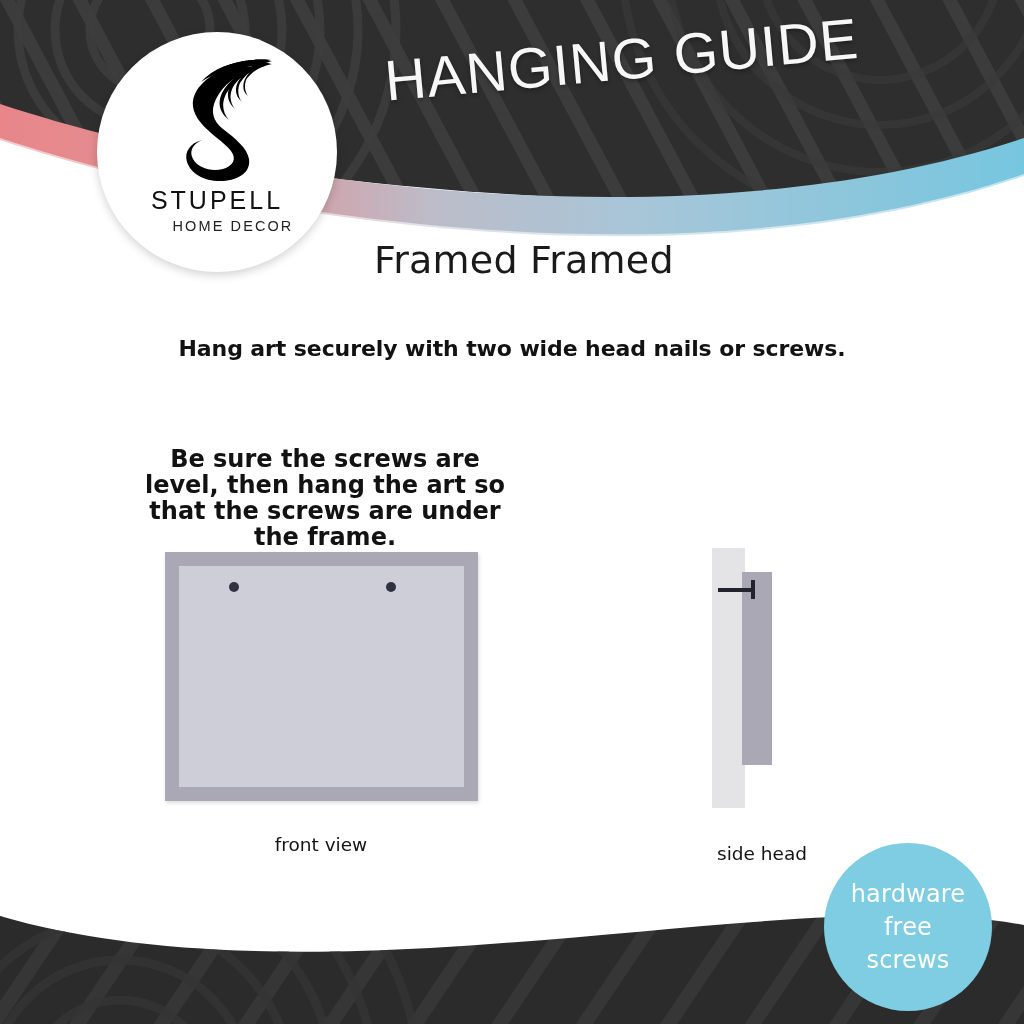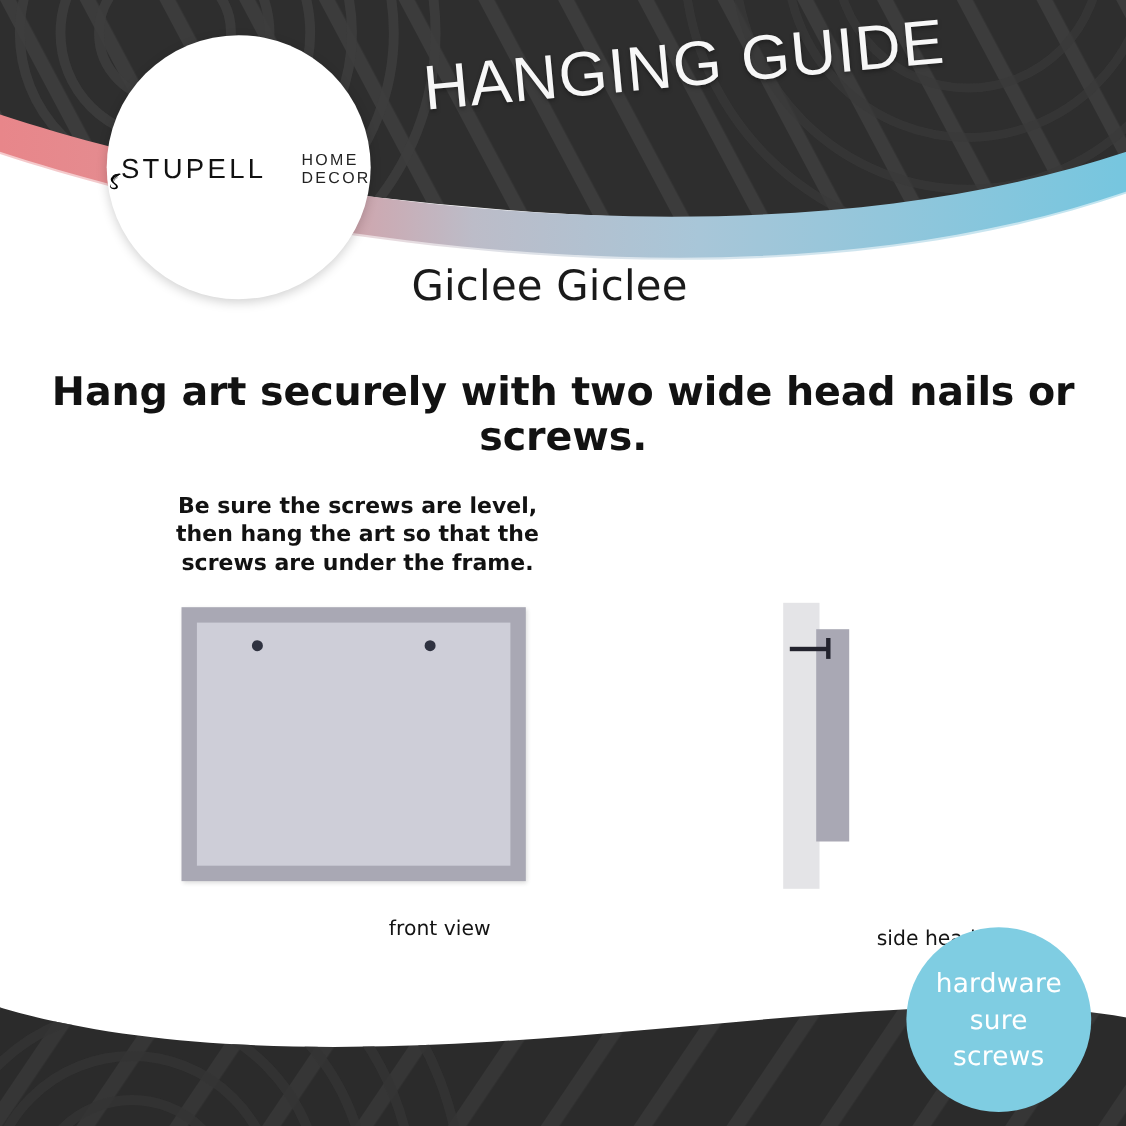--- a/index.html
+++ b/index.html
@@ -29,21 +29,21 @@
   .logo-badge {
     position: absolute;
     left: 97px;
     top: 32px;
     width: 240px;
     height: 240px;
     border-radius: 50%;
     background: #ffffff;
     box-shadow: 0 3px 10px rgba(0,0,0,0.18);
     display: flex;
-    flex-direction: row;
+    flex-direction: column;
     align-items: center;
     justify-content: flex-start;
   }
   .logo-mark {
     margin-top: 26px;
     width: 112px;
     height: 124px;
   }
   .logo-name {
     font-family: "Liberation Sans", sans-serif;
@@ -93,31 +93,31 @@
   }
 
   
   .instruction {
     position: absolute;
     left: 0;
     top: 336px;
     width: 1024px;
     text-align: center;
     font-family: "DejaVu Sans", sans-serif;
-    font-size: 36px;
+    font-size: 22px;
     font-weight: 700;
     color: #121212;
     letter-spacing: -0.1px;
   }
 
   
   .caption {
     position: absolute;
     font-family: "DejaVu Sans", sans-serif;
-    font-size: 20px;
+    font-size: 24px;
     font-weight: 700;
     color: #121212;
     line-height: 26px;
     text-align: center;
   }
   .caption-front {
     left: 140px;
     top: 446px;
     width: 370px;
   }
@@ -189,21 +189,21 @@
     background: #23232e;
   }
 
   
   .view-label {
     position: absolute;
     font-family: "DejaVu Sans", sans-serif;
     font-size: 18.5px;
     font-weight: 400;
     color: #141414;
-    text-align: right;
+    text-align: center;
   }
   .label-front { left: 196px; top: 834px; width: 250px; }
   .label-side  { left: 637px; top: 843px; width: 250px; }
 
   
   .hf-badge {
     position: absolute;
     left: 824px;
     top: 843px;
     width: 168px;
@@ -312,21 +312,21 @@
       <path fill="#000000" d="M63,12 C74,4 92,1 111,3 C98,6 88,13 84,21
                               C81,28 82,34 87,38 C84,34 83,28 85,22
                               C90,14 100,8 111,6 C95,4 75,6 63,12 Z"></path>
     </svg>
     <div class="logo-name">STUPELL</div>
     <div class="logo-sub">HOME DECOR</div>
   </div>
 
   <div class="header-title">HANGING GUIDE</div>
 
-  <div class="subtitle">Giclee Giclee</div>
+  <div class="subtitle">Framed Framed</div>
 
   <div class="instruction">Hang art securely with two wide head nails or screws.</div>
 
   <div class="caption caption-front">Be sure the screws are level, then hang the art so that the screws are under the frame.</div>
 
 
   <div class="front-frame">
     <div class="front-mat"></div>
     <div class="screw-dot left"></div>
     <div class="screw-dot right"></div>
@@ -334,17 +334,17 @@
   <div class="view-label label-front">front view</div>
 
   <div class="side-wall"></div>
   <div class="side-frame"></div>
   <div class="side-screw-shaft"></div>
   <div class="side-screw-head"></div>
   <div class="view-label label-side">side head</div>
 
   <div class="hf-badge">
     <div class="hf-line">hardware</div>
-    <div class="hf-line">sure</div>
+    <div class="hf-line">free</div>
     <div class="hf-line">screws</div>
   </div>
 
 </div>
 
 </body></html>

